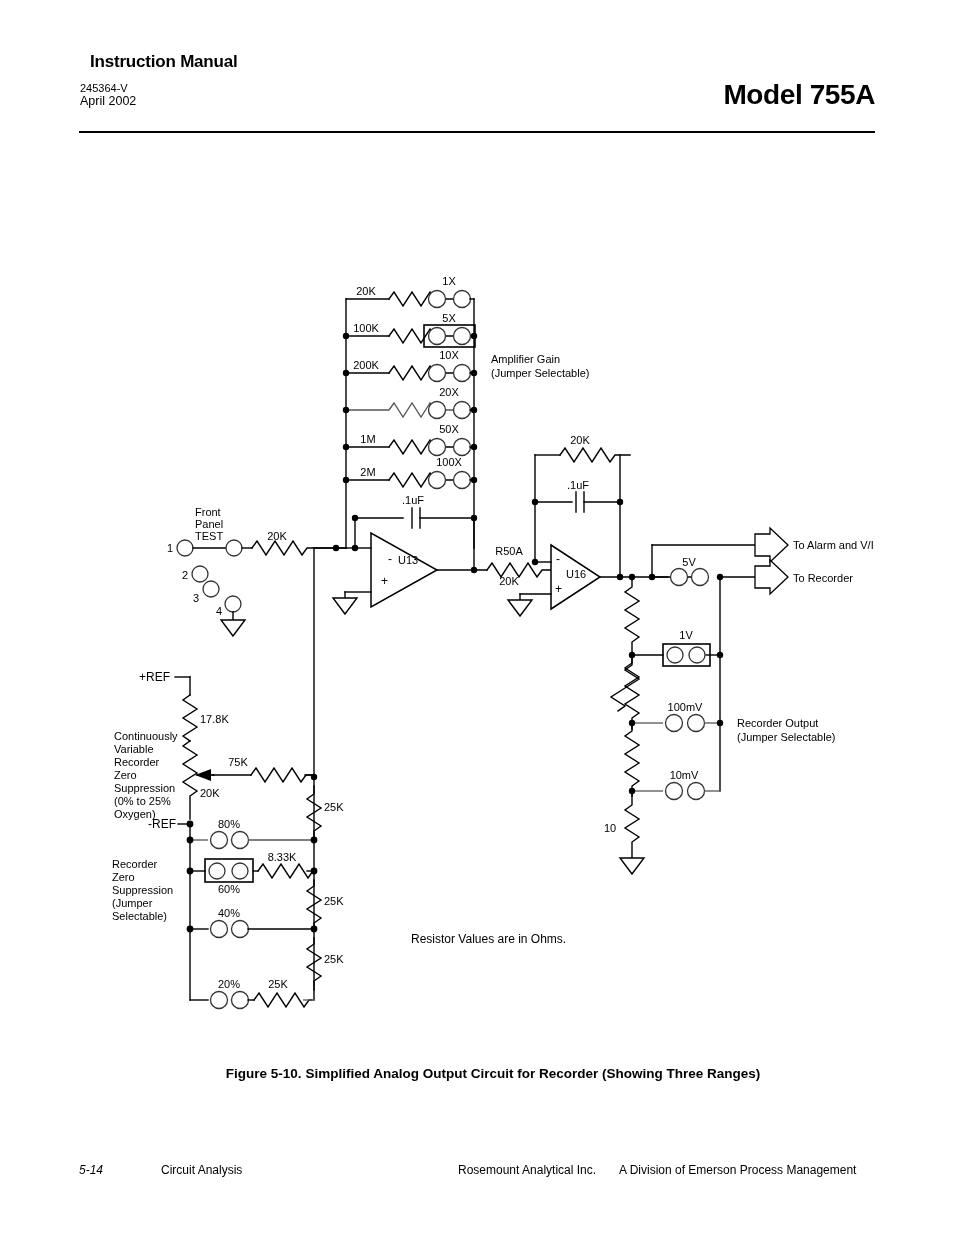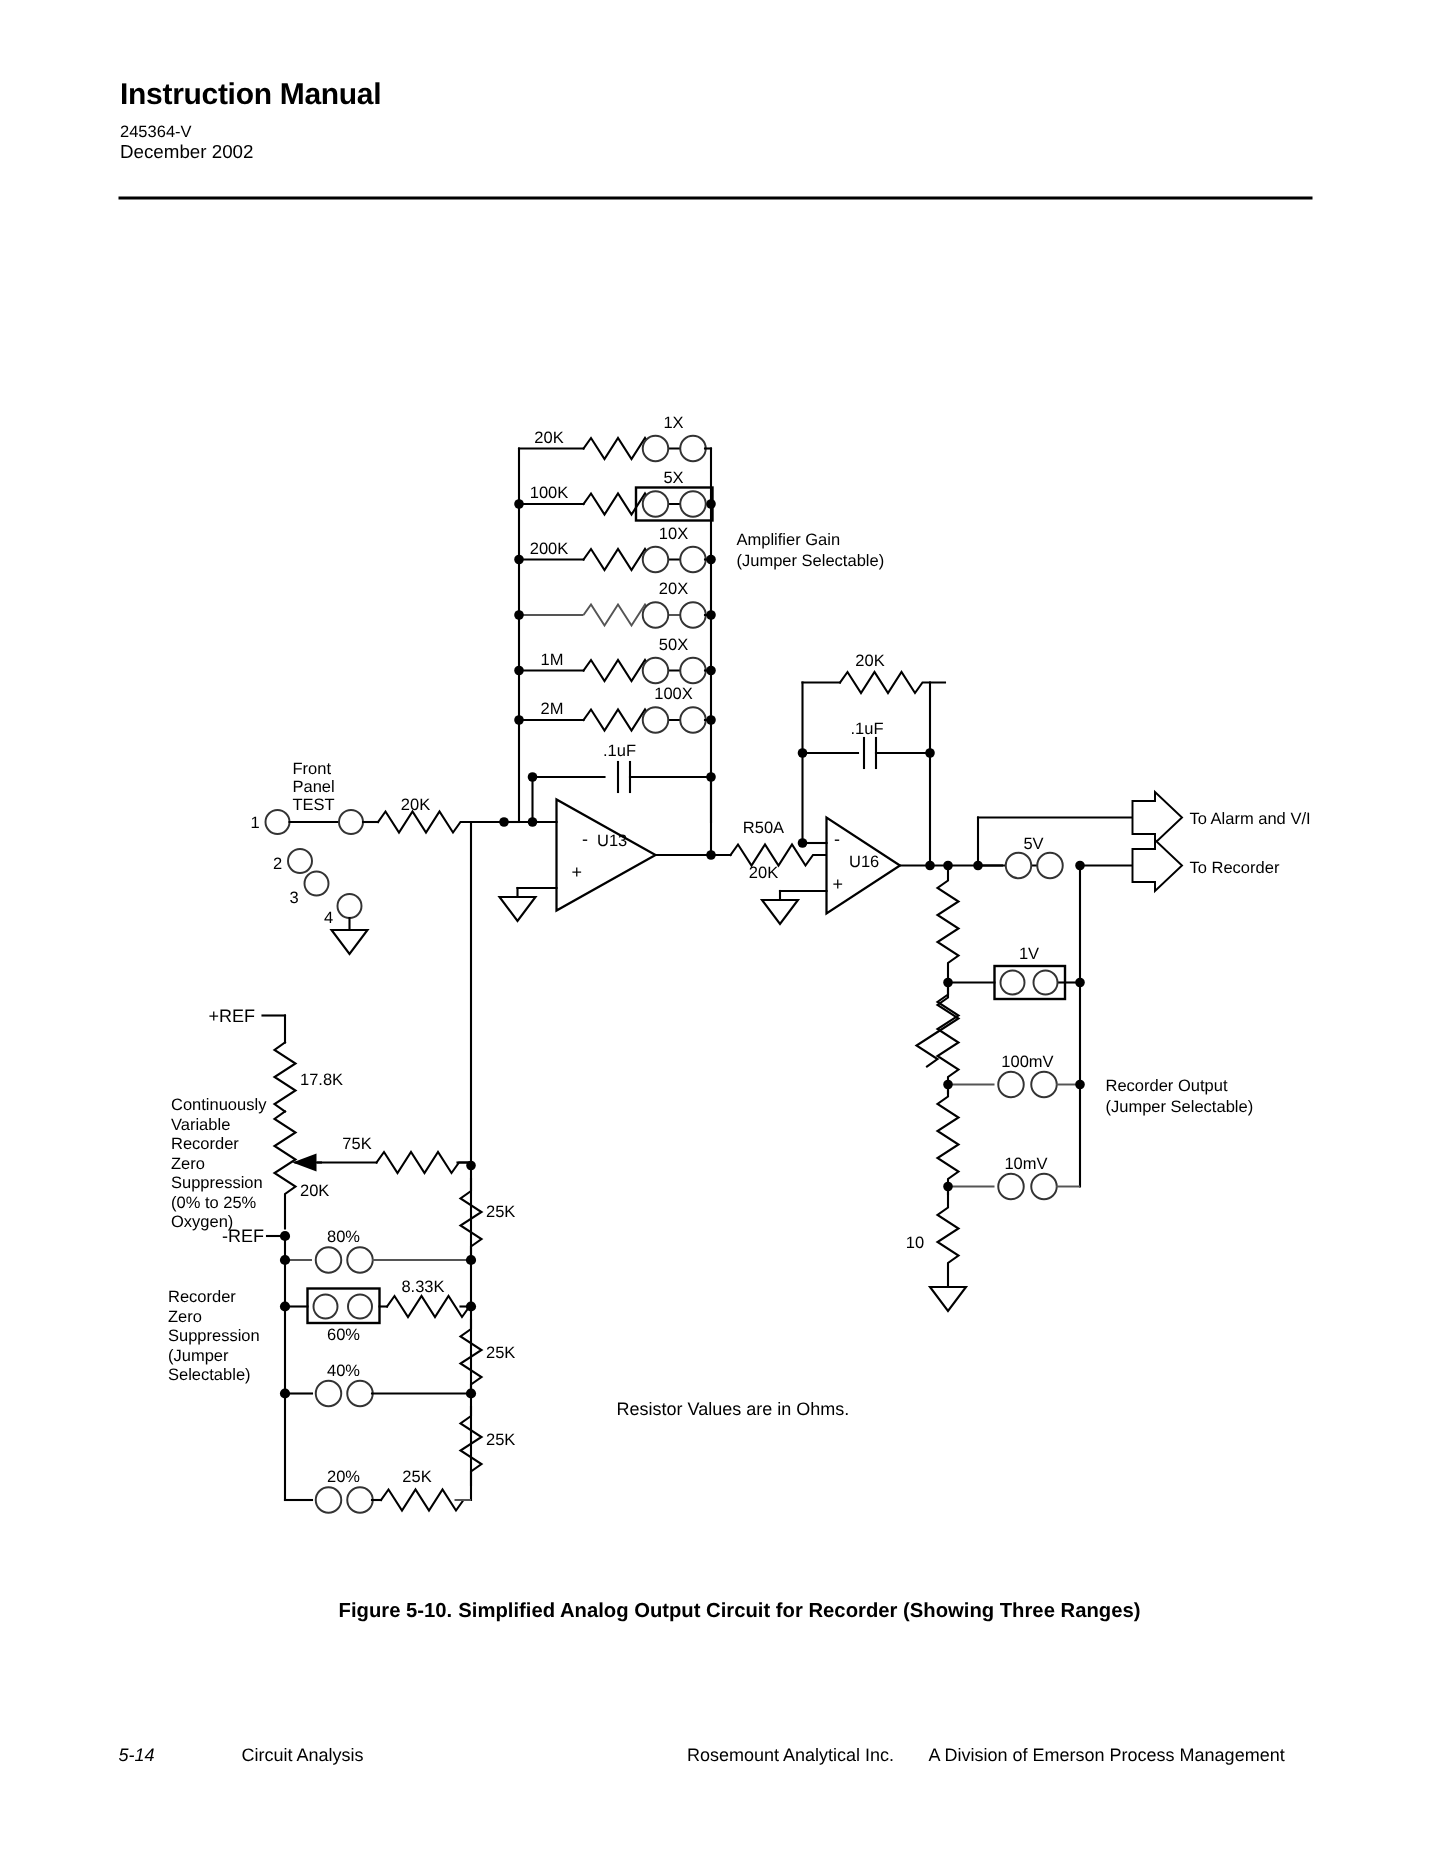--- a/index.html
+++ b/index.html
@@ -20,23 +20,23 @@
   
   #page-header {
     position: absolute;
     left: 79px;
     top: 52px;
     width: 796px;
     height: 80px;
   }
   #hdr-manual {
     position: absolute;
-    left: 1px;
+    left: 11px;
     top: 0;
-    font-size: 20px;
+    font-size: 17px;
     font-weight: bold;
     letter-spacing: -0.2px;
   }
   #hdr-docnum {
     position: absolute;
     left: 1px;
     top: 30px;
     font-size: 11px;
   }
   #hdr-date {
@@ -129,21 +129,22 @@
   .gnd { stroke: #000; stroke-width: 1.4; fill: #ffffff; }
   .opamp { fill: #ffffff; stroke: #000; stroke-width: 1.5; }
   .arrowflag { fill: #ffffff; stroke: #000; stroke-width: 1.3; }
 </style>
 </head>
 <body>
 
 <div id="page-header">
   <div id="hdr-manual">Instruction Manual</div>
   <div id="hdr-docnum">245364-V</div>
-  <div id="hdr-date">December 2002</div>
+  <div id="hdr-date">April 2002</div>
+  <div id="hdr-model">Model 755A</div>
   <div id="hdr-rule"></div>
 </div>
 
 <div id="schematic">
 <svg width="954" height="1235" viewBox="0 0 954 1235" xmlns="http://www.w3.org/2000/svg">
 
   <g>
 
     <line class="wire" x1="346" y1="299" x2="346" y2="548"></line>
 

